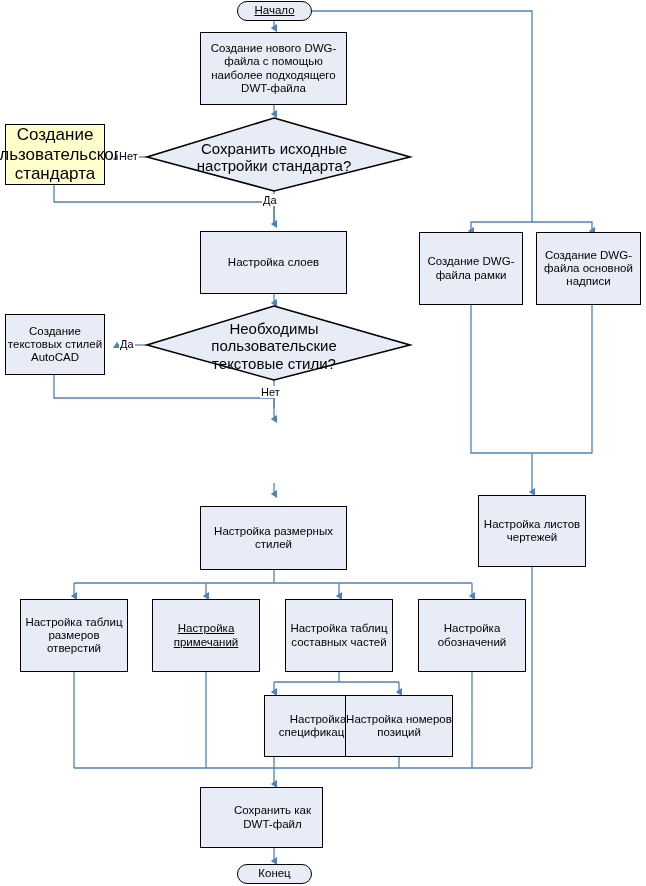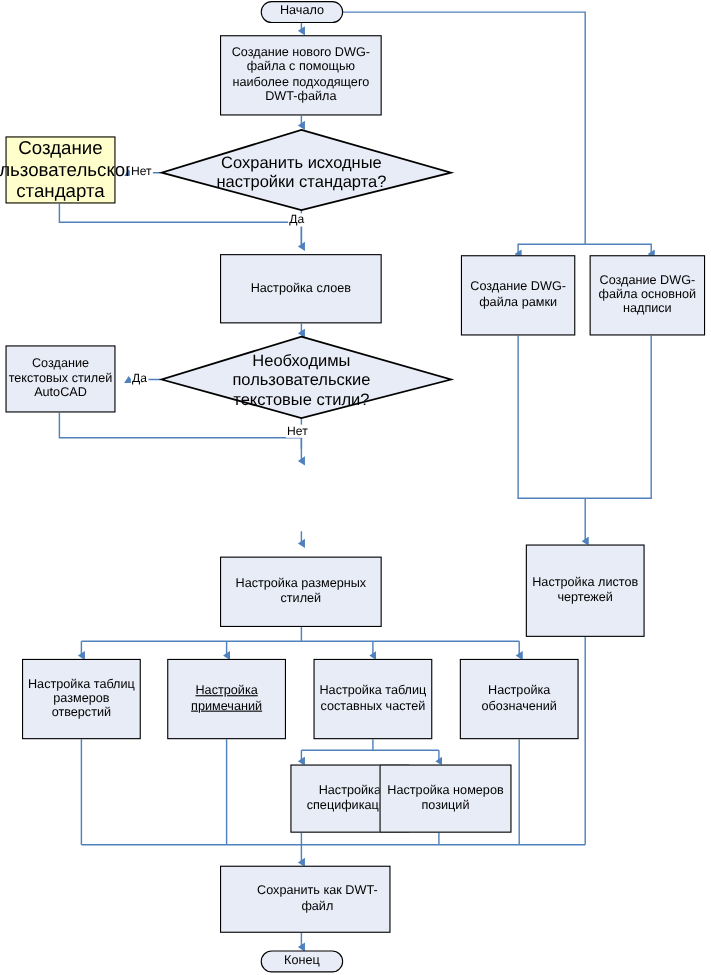--- a/index.html
+++ b/index.html
@@ -137,21 +137,21 @@
 
       <path d="M274,848 L274,861" marker-end="url(#arrow)"></path>
     </g>
 
     <g stroke="#000000" stroke-width="1.6" fill="#e8ecf6">
       <polygon points="274,118 410,157 274,191 147,157"></polygon>
       <polygon points="274,306 410,345 274,380 147,345"></polygon>
     </g>
   </svg>
 
-  <div class="node terminator" style="left:237px; top:1px; width:75px; height:20px;">
+  <div class="node terminator" style="left:237px; top:1px; width:75px; height:20px;text-decoration:underline;">
     <span>Начало</span>
   </div>
 
   <div class="node proc" style="left:200px; top:32px; width:147px; height:73px;">
     <span>Создание нового DWG-файла с помощью наиболее подходящего DWT-файла</span>
   </div>
 
   <div class="node decision" style="left:174px; top:134px; width:200px; height:46px;">
     <span class="dtext">Сохранить исходные настройки стандарта?</span>
   </div>
@@ -178,21 +178,21 @@
   </div>
 
   <div class="node proc" style="left:419px; top:232px; width:104px; height:73px;">
     <span>Создание DWG-файла рамки</span>
   </div>
 
   <div class="node proc" style="left:536px; top:232px; width:105px; height:73px;">
     <span>Создание DWG-файла основной надписи</span>
   </div>
 
-  <div class="node proc" style="left:478px; top:495px; width:108px; height:84px;">
+  <div class="node proc" style="left:478px; top:495px; width:108px; height:72px;">
     <span>Настройка листов чертежей</span>
   </div>
 
   <div class="node proc" style="left:20px; top:599px; width:108px; height:73px;">
     <span>Настройка таблиц размеров отверстий</span>
   </div>
 
   <div class="node proc" style="left:152px; top:599px; width:108px; height:73px;text-decoration:underline;">
     <span>Настройка примечаний</span>
   </div>
@@ -202,25 +202,25 @@
   </div>
 
   <div class="node proc" style="left:418px; top:599px; width:108px; height:73px;">
     <span>Настройка обозначений</span>
   </div>
 
   <div class="node proc" style="left:220px; top:695px; width:108px; height:62px;margin-left:44px;">
     <span>Настройка спецификаций</span>
   </div>
 
-  <div class="node proc" style="left:345px; top:695px; width:120px; height:62px;">
+  <div class="node proc" style="left:345px; top:695px; width:108px; height:62px;">
     <span>Настройка номеров позиций</span>
   </div>
 
-  <div class="node proc" style="left:200px; top:787px; width:155px; height:61px;padding-left:22px;">
+  <div class="node proc" style="left:200px; top:787px; width:123px; height:61px;padding-left:22px;">
     <span>Сохранить как DWT-файл</span>
   </div>
 
   <div class="node terminator" style="left:237px; top:864px; width:75px; height:20px;align-items:center;">
     <span>Конец</span>
   </div>
 
   <div class="edge-label" style="left:118px; top:150px;">Нет</div>
   <div class="edge-label" style="left:262px; top:194px;">Да</div>
   <div class="edge-label" style="left:119px; top:338px;">Да</div>

